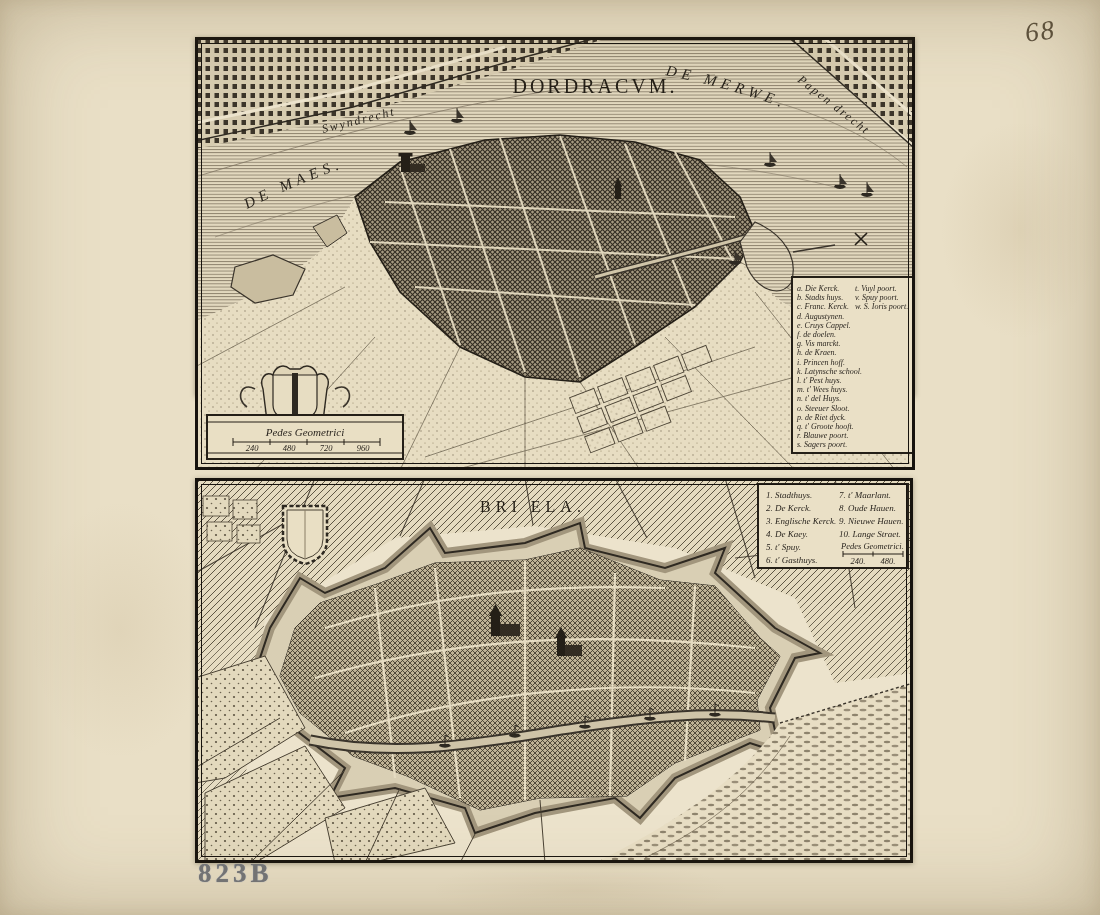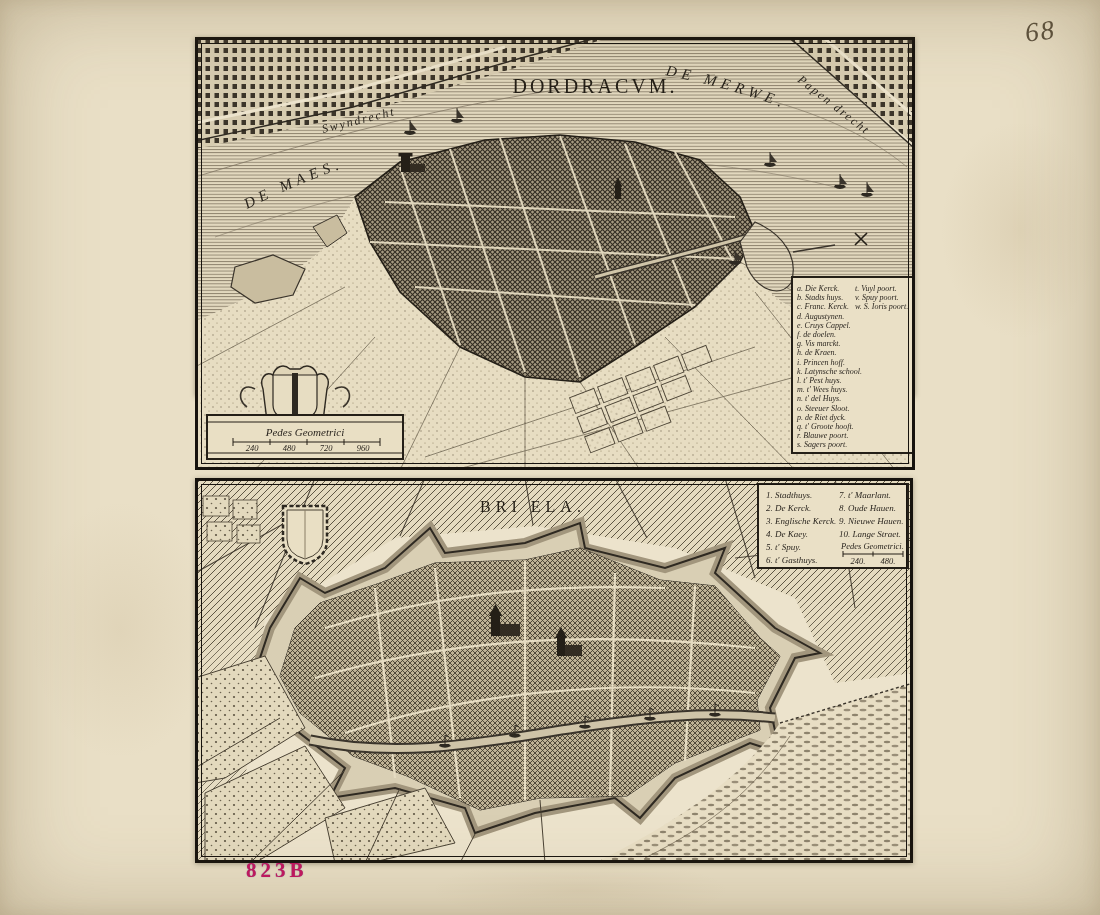--- a/index.html
+++ b/index.html
@@ -18,23 +18,22 @@
   .panel-bottom{left:195px;top:478px;width:718px;height:385px;}
   .panel svg{display:block;}
 
   .pgnum{
     position:absolute;left:1025px;top:16px;
     font-style:italic;font-size:27px;color:#5a4f3c;
     transform:rotate(-7deg);letter-spacing:2px;
   }
   .stamp{
     position:absolute;left:198px;top:858px;z-index:5;
-    font-weight:bold;font-size:21px;color:#be185d;letter-spacing:4px;
+    font-weight:bold;font-size:27px;color:#737373;letter-spacing:4px;
     text-shadow:0 0 1px rgba(53,84,155,.55);
-    margin-left:48px;
   }
 
   
   text{fill:#241f17;}
   .t-title{font-family:"Liberation Serif",serif;font-size:20px;letter-spacing:3px;}
   .t-title2{font-family:"Liberation Serif",serif;font-size:16px;letter-spacing:5px;}
   .t-river{font-family:"Liberation Serif",serif;font-style:italic;font-size:15px;letter-spacing:5px;fill:#2a251d;}
   .t-shore{font-family:"Liberation Serif",serif;font-style:italic;font-size:12px;letter-spacing:2px;fill:#2a251d;}
   .lg{font-family:"Liberation Serif",serif;font-style:italic;font-size:8px;fill:#2b2620;}
   .lgb{font-family:"Liberation Serif",serif;font-style:italic;font-size:9px;fill:#2b2620;}

